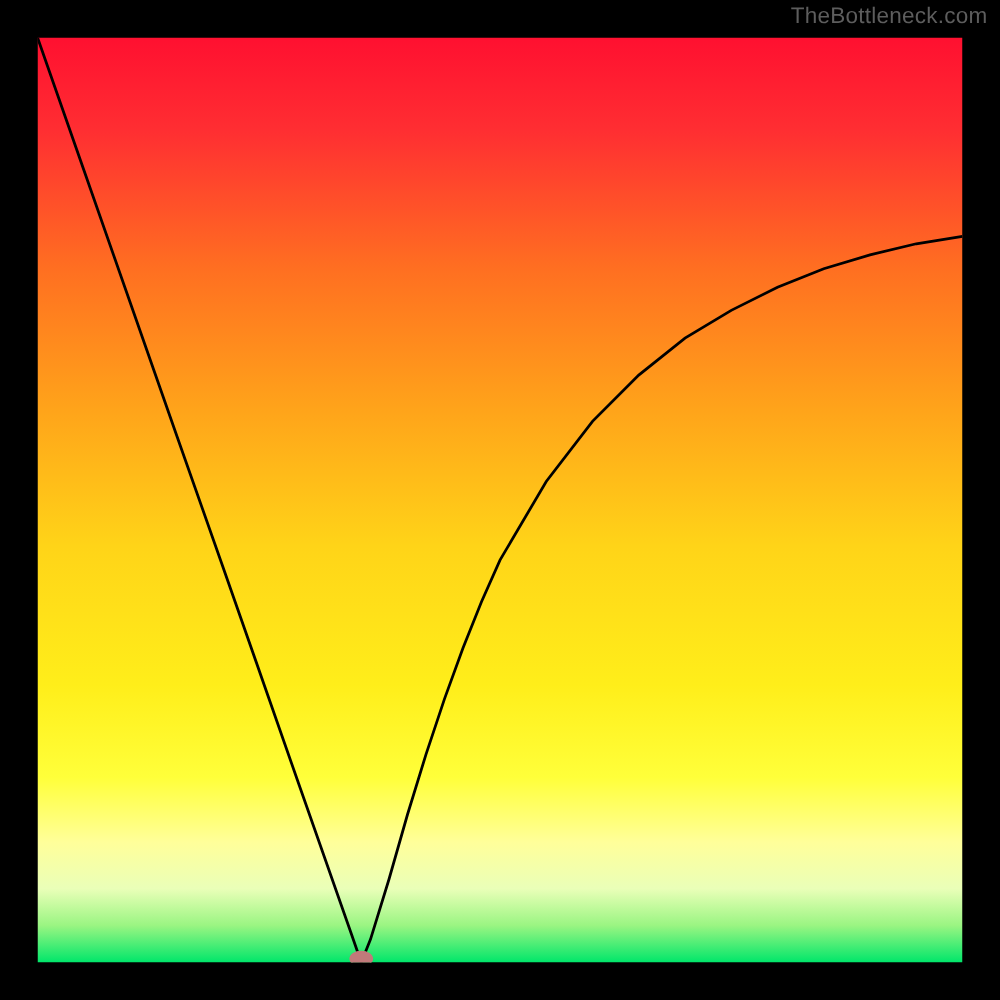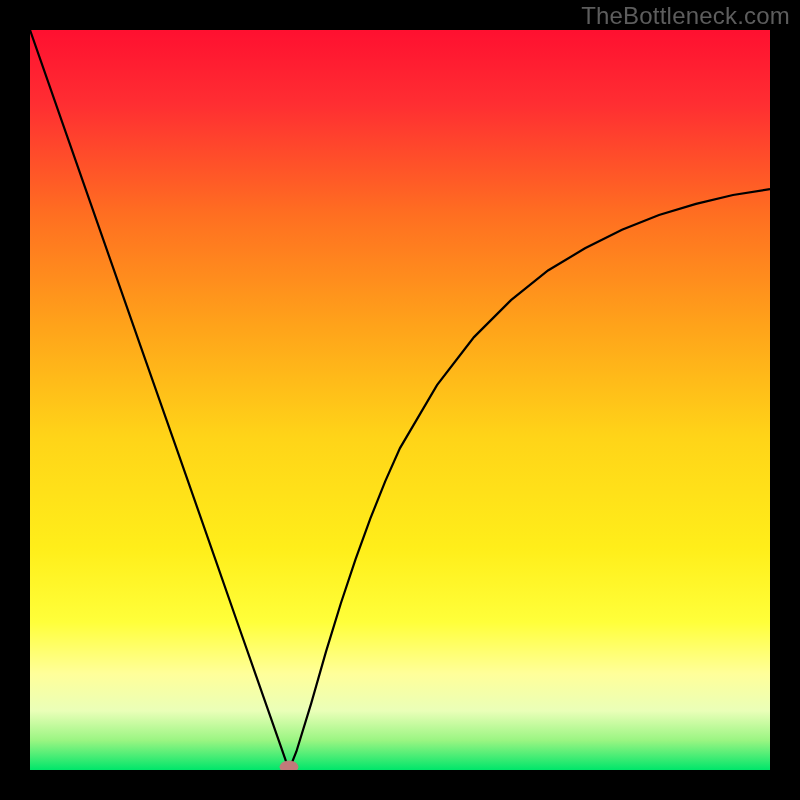--- a/index.html
+++ b/index.html
@@ -15,21 +15,21 @@
     position: relative;
     width: 800px;
     height: 800px;
     background: #000;
   }
   .watermark {
     position: absolute;
     top: 2px;
     right: 10px;
     color: #5d5d5d;
-    font-size: 24px;
+    font-size: 18px;
     font-weight: 400;
     letter-spacing: 0.2px;
     z-index: 10;
     user-select: none;
   }
   .plot-outer {
     position: absolute;
     left: 30px;
     top: 30px;
     width: 740px;

